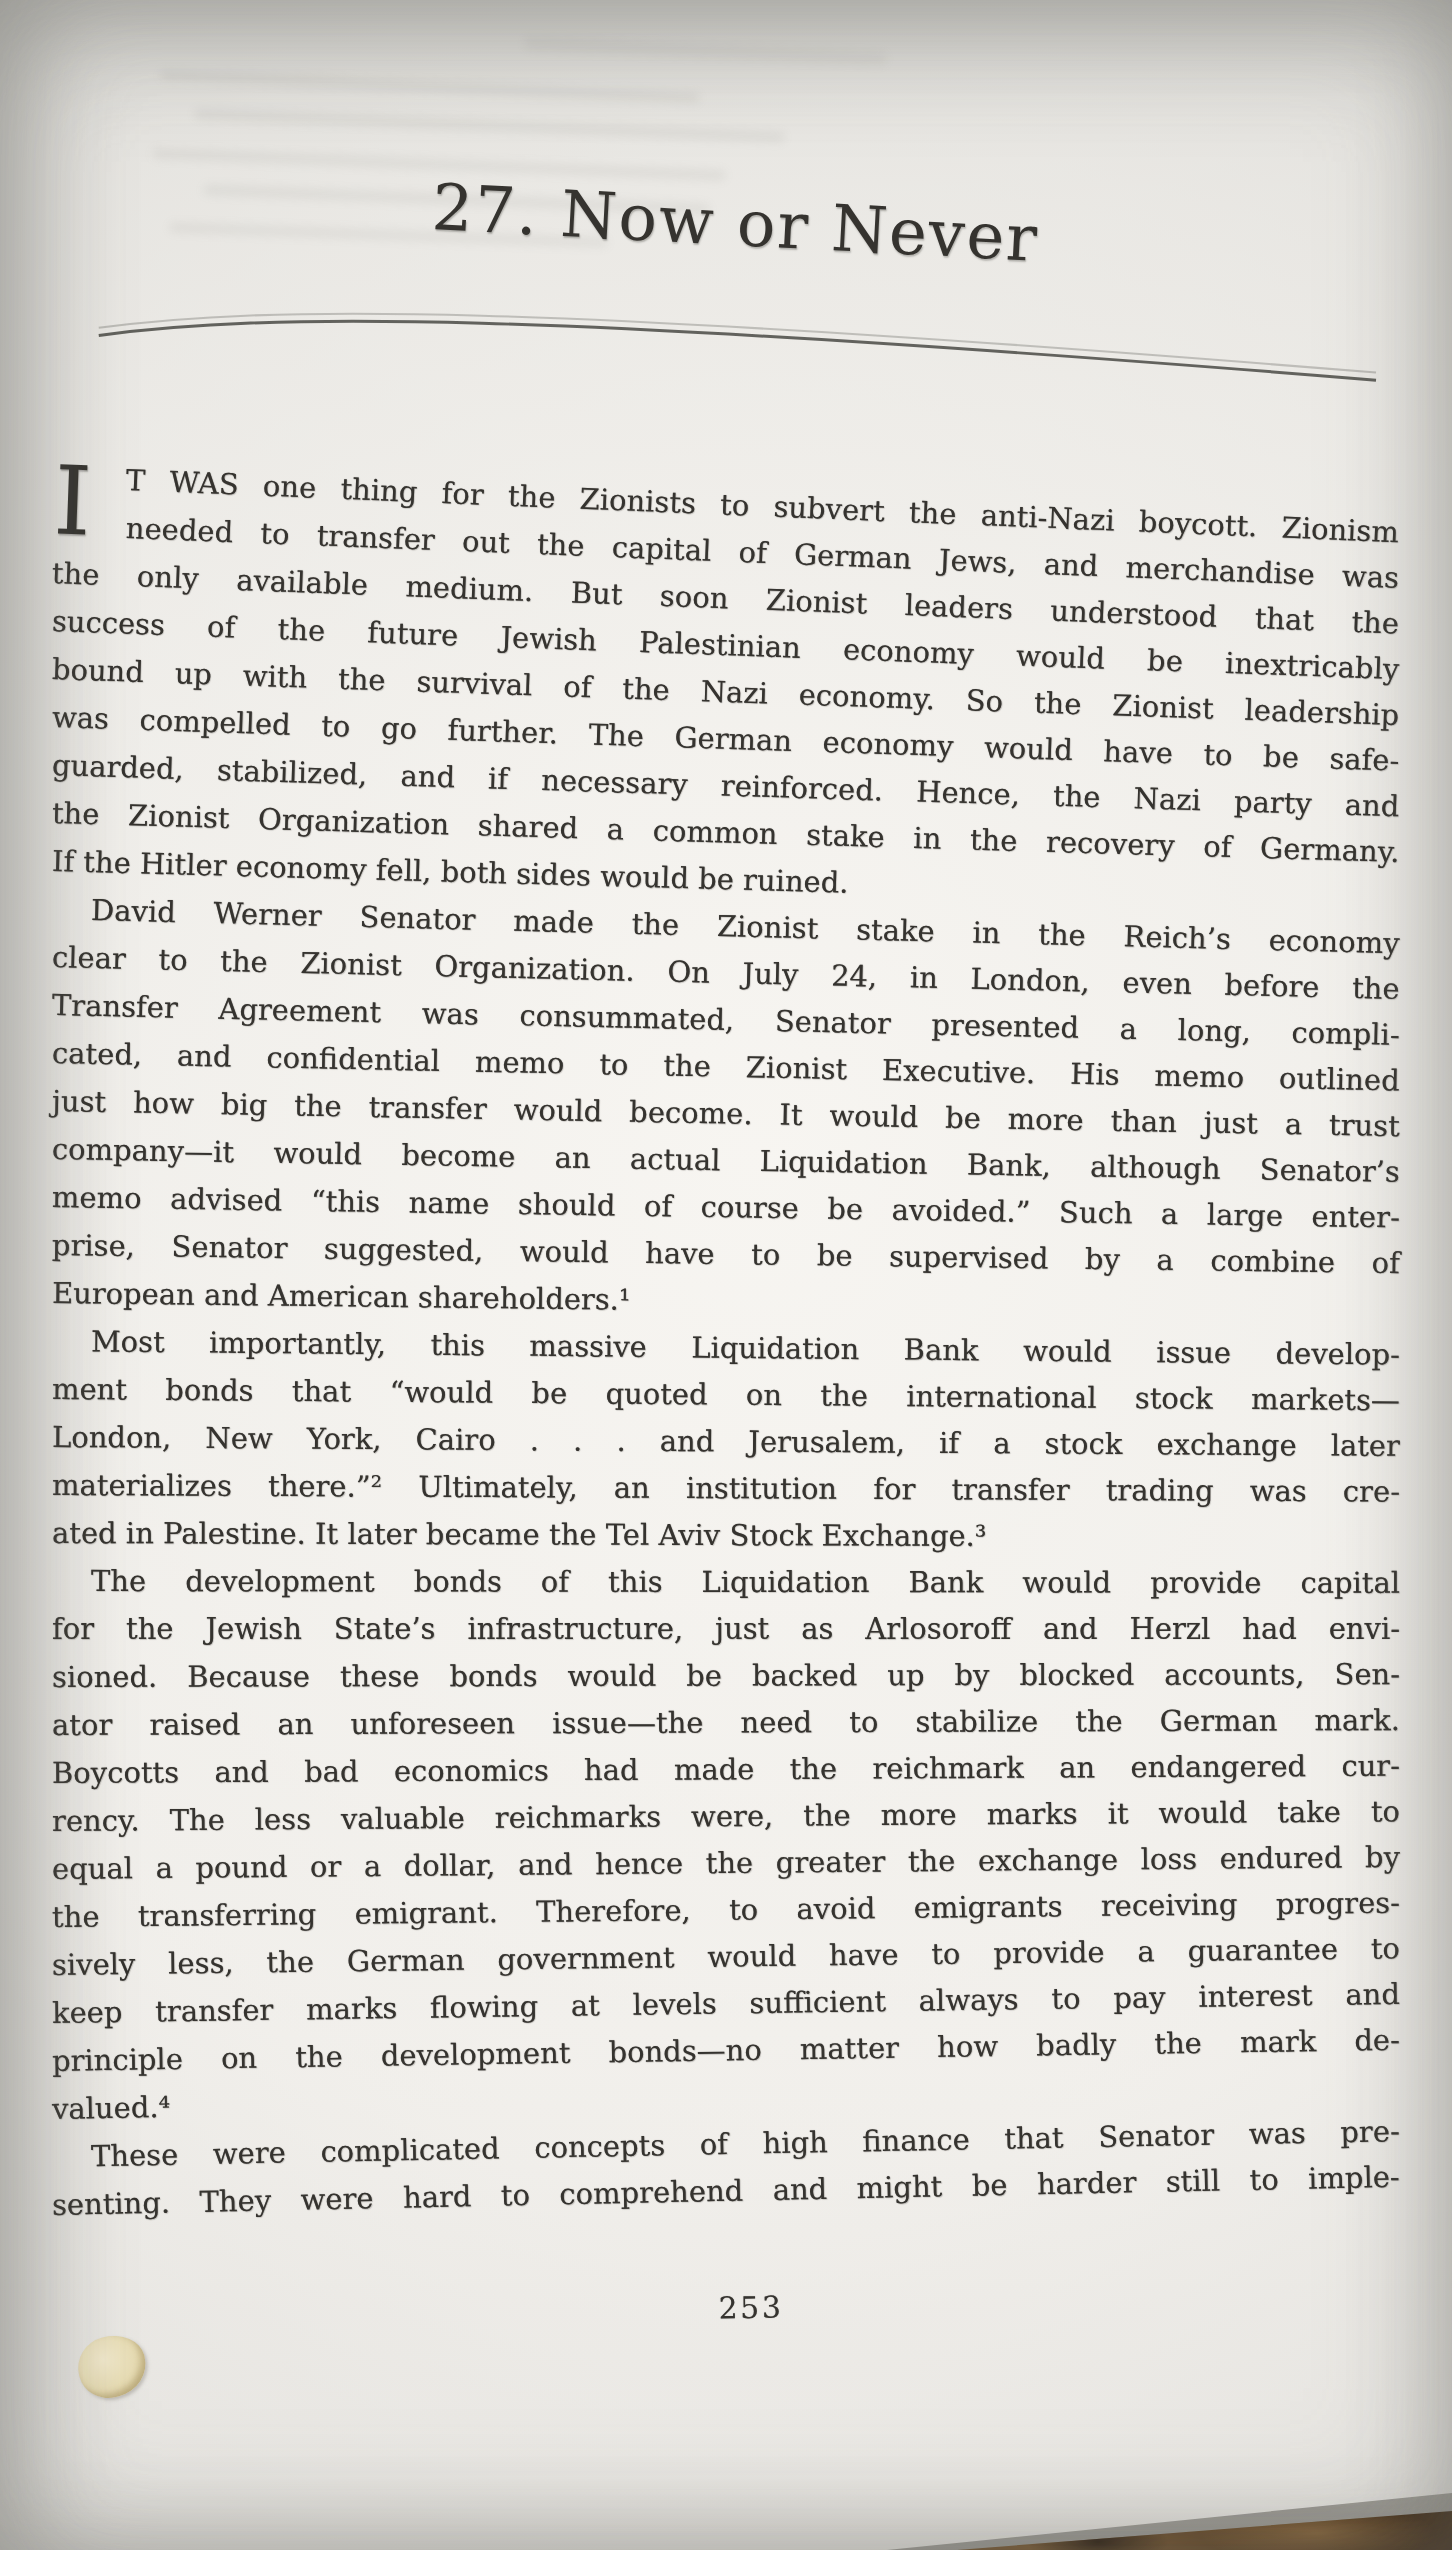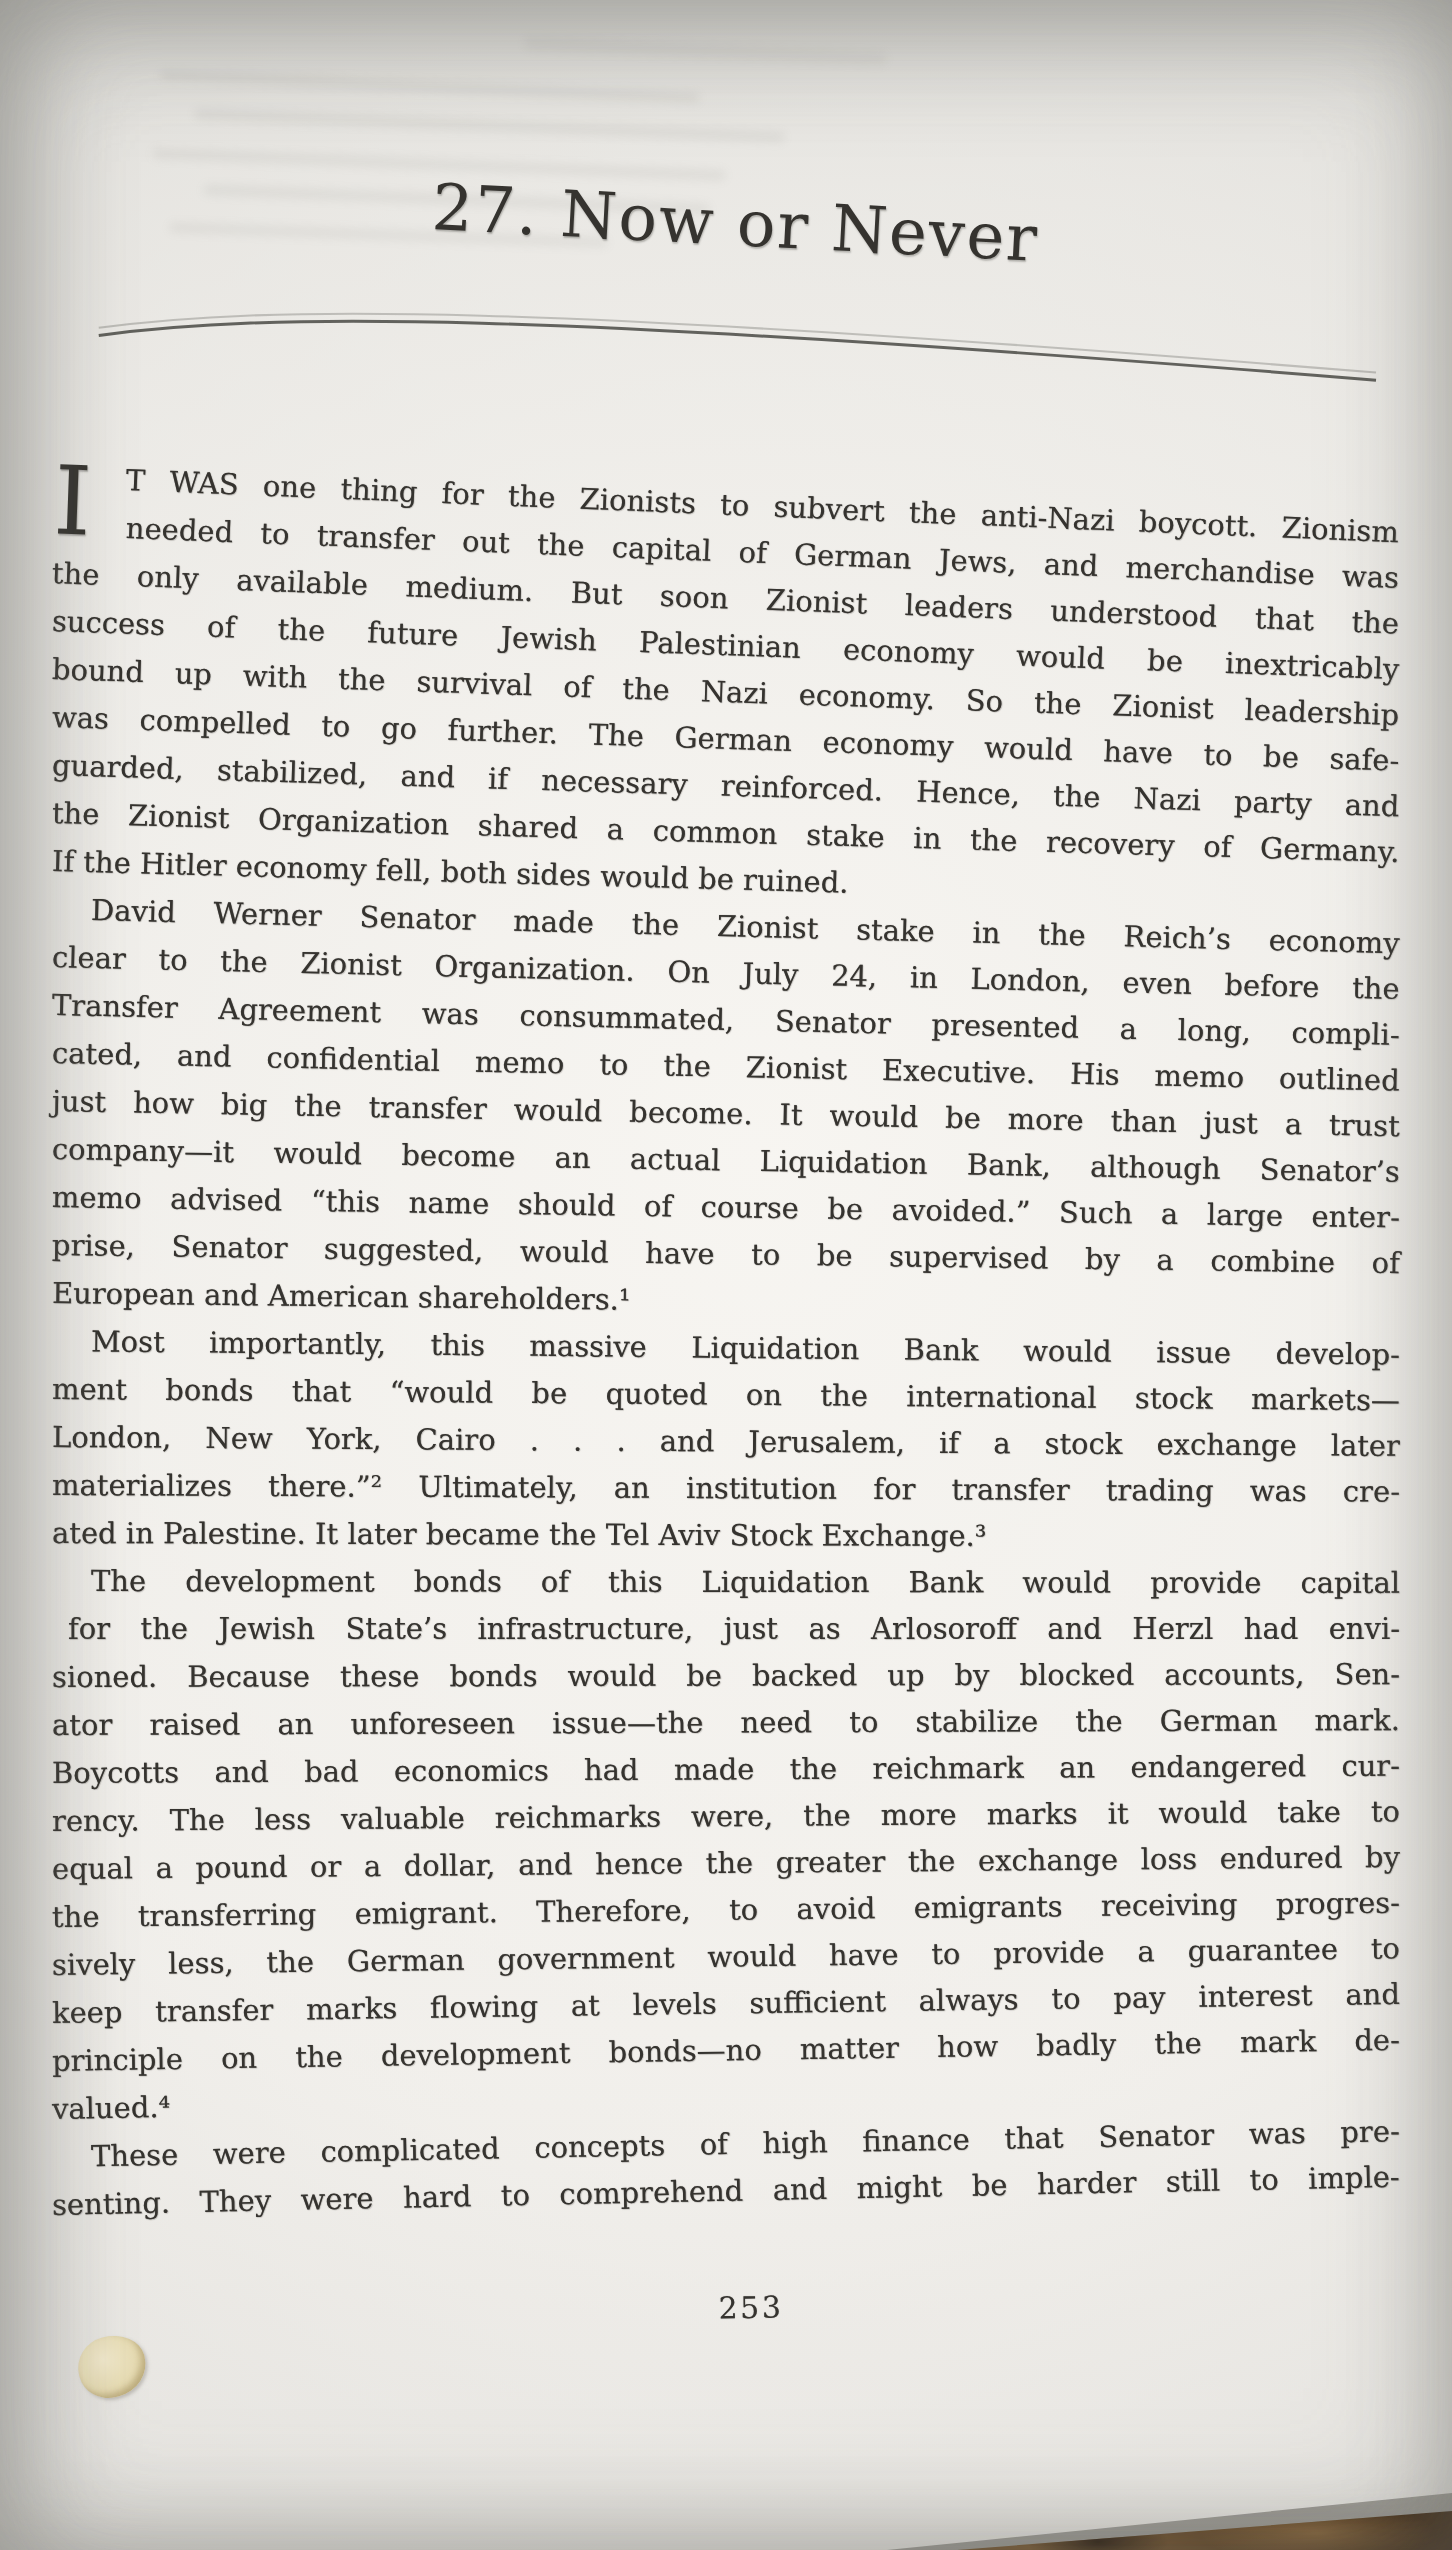--- a/index.html
+++ b/index.html
@@ -153,21 +153,21 @@
       <div class="line" style="transform: rotate(0.97deg);">company—it would become an actual Liquidation Bank, although Senator’s</div>
       <div class="line" style="transform: rotate(0.87deg);">memo advised “this name should of course be avoided.” Such a large enter-</div>
       <div class="line" style="transform: rotate(0.77deg);">prise, Senator suggested, would have to be supervised by a combine of</div>
       <div class="line last" style="transform: rotate(0.67deg);">European and American shareholders.¹</div>
       <div class="line indent" style="transform: rotate(0.58deg);">Most importantly, this massive Liquidation Bank would issue develop-</div>
       <div class="line" style="transform: rotate(0.48deg);">ment bonds that “would be quoted on the international stock markets—</div>
       <div class="line" style="transform: rotate(0.38deg);">London, New York, Cairo . . . and Jerusalem, if a stock exchange later</div>
       <div class="line" style="transform: rotate(0.28deg);">materializes there.”² Ultimately, an institution for transfer trading was cre-</div>
       <div class="line last" style="transform: rotate(0.18deg);">ated in Palestine. It later became the Tel Aviv Stock Exchange.³</div>
       <div class="line indent" style="transform: rotate(0.08deg);">The development bonds of this Liquidation Bank would provide capital</div>
-      <div class="line" style="transform: rotate(-0.02deg); margin-left: 16px;">for the Jewish State’s infrastructure, just as Arlosoroff and Herzl had envi-</div>
+      <div class="line" style="transform: rotate(-0.02deg);">for the Jewish State’s infrastructure, just as Arlosoroff and Herzl had envi-</div>
       <div class="line" style="transform: rotate(-0.12deg);">sioned. Because these bonds would be backed up by blocked accounts, Sen-</div>
       <div class="line" style="transform: rotate(-0.21deg);">ator raised an unforeseen issue—the need to stabilize the German mark.</div>
       <div class="line" style="transform: rotate(-0.31deg);">Boycotts and bad economics had made the reichmark an endangered cur-</div>
       <div class="line" style="transform: rotate(-0.41deg);">rency. The less valuable reichmarks were, the more marks it would take to</div>
       <div class="line" style="transform: rotate(-0.51deg);">equal a pound or a dollar, and hence the greater the exchange loss endured by</div>
       <div class="line" style="transform: rotate(-0.61deg);">the transferring emigrant. Therefore, to avoid emigrants receiving progres-</div>
       <div class="line" style="transform: rotate(-0.71deg);">sively less, the German government would have to provide a guarantee to</div>
       <div class="line" style="transform: rotate(-0.81deg);">keep transfer marks flowing at levels sufficient always to pay interest and</div>
       <div class="line" style="transform: rotate(-0.9deg);">principle on the development bonds—no matter how badly the mark de-</div>
       <div class="line last" style="transform: rotate(-1deg);">valued.⁴</div>

